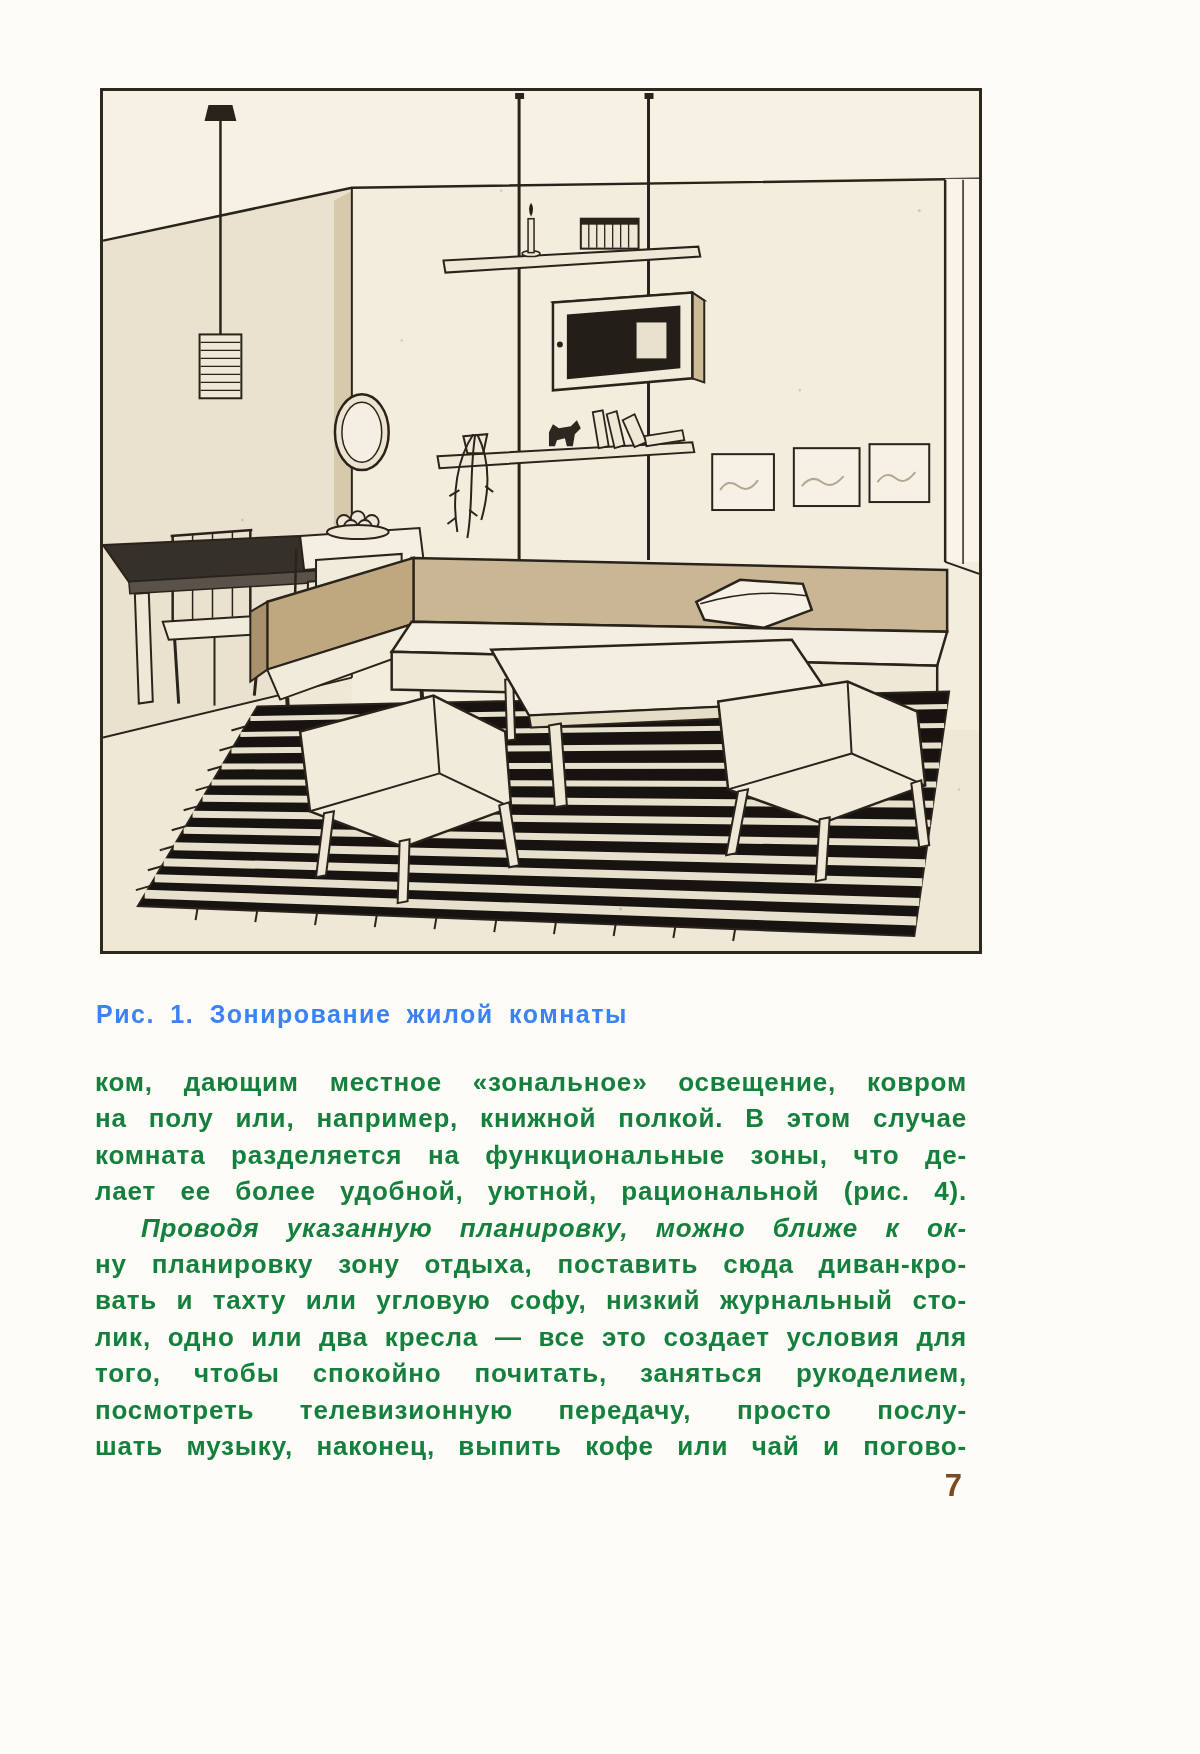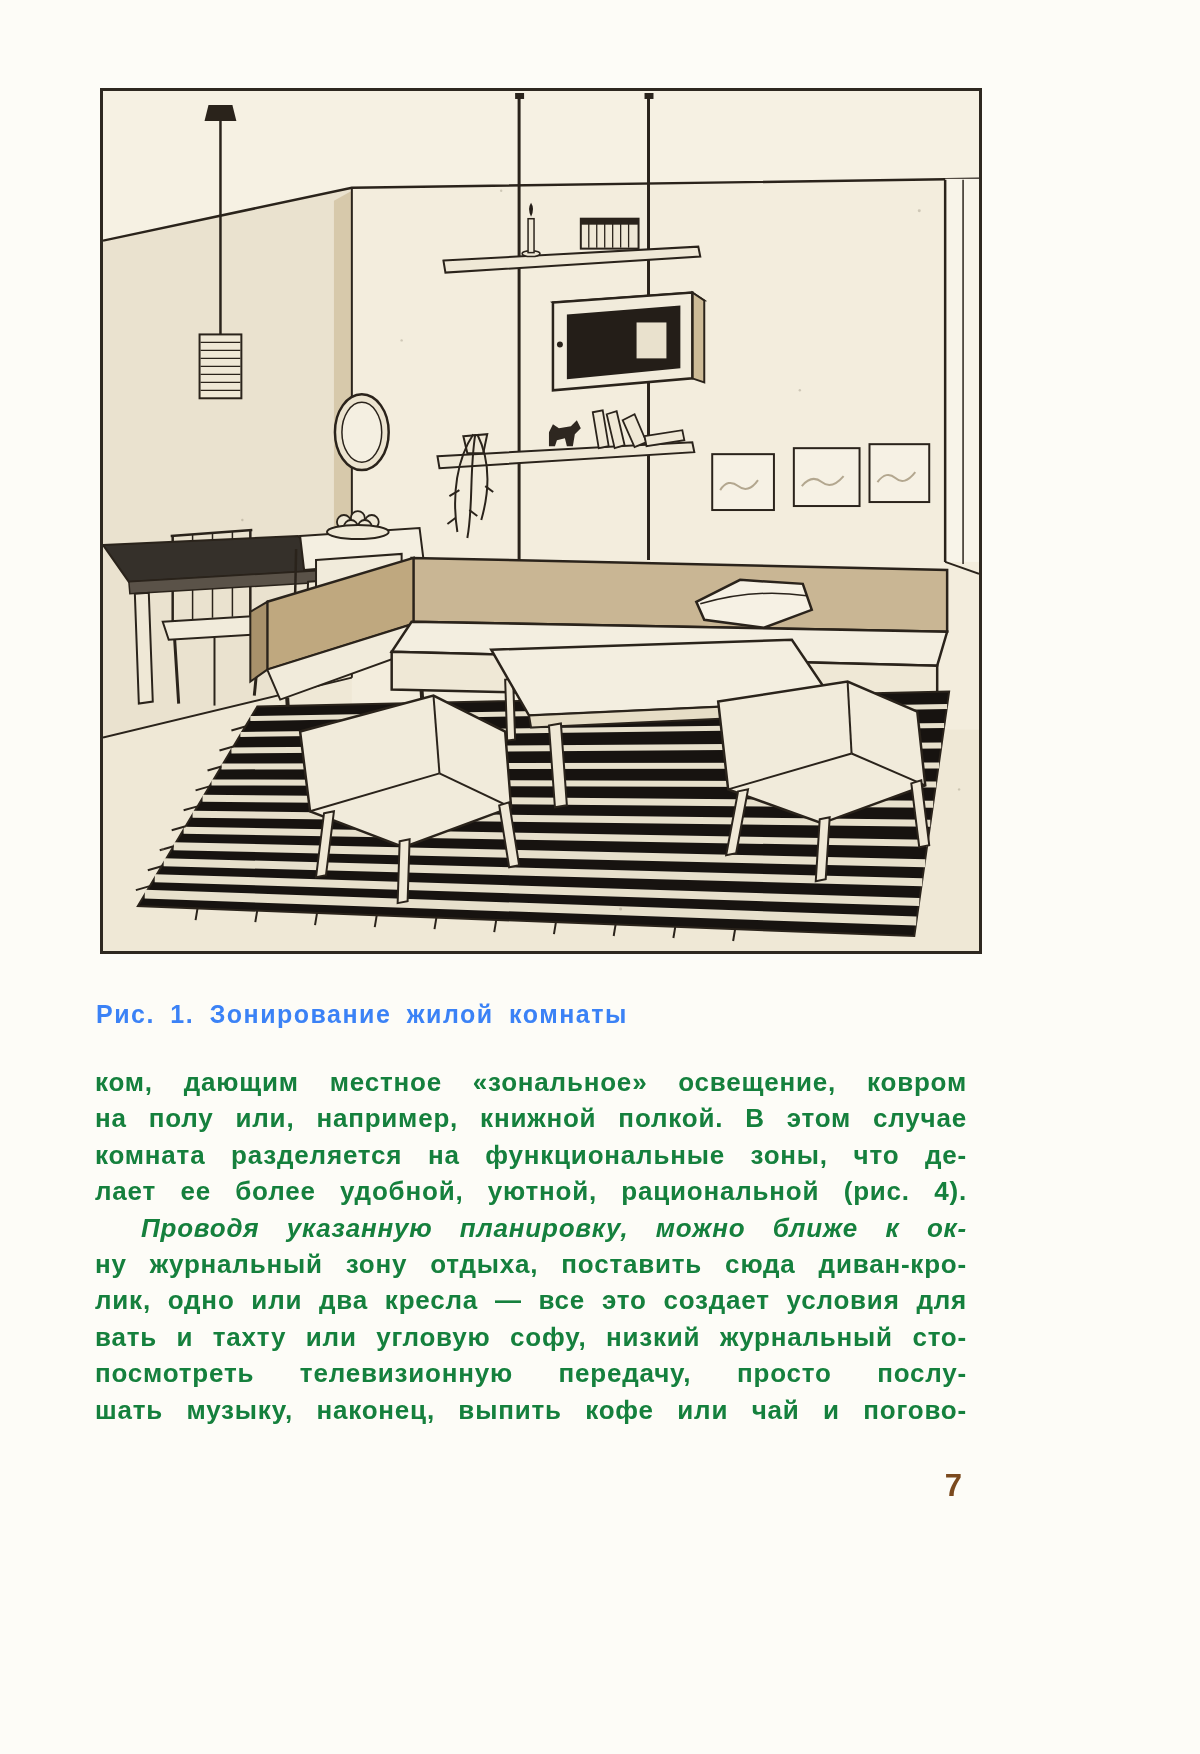--- a/index.html
+++ b/index.html
@@ -280,20 +280,21 @@
 </div>
 
 <div class="caption">Рис. 1. Зонирование жилой комнаты</div>
 
 <div class="body-text">
   <div class="line">ком, дающим местное «зональное» освещение, ковром</div>
   <div class="line">на полу или, например, книжной полкой. В этом случае</div>
   <div class="line">комната разделяется на функциональные зоны, что де-</div>
   <div class="line">лает ее более удобной, уютной, рациональной (рис. 4).</div>
   <div class="line indent">Проводя указанную планировку, можно ближе к ок-</div>
-  <div class="line">ну журнальный зону отдыха, поставить сюда диван-кро-</div>
+  <div class="line">ну планировку зону отдыха, поставить сюда диван-кро-</div>
+  <div class="line">вать и тахту или угловую софу, низкий журнальный сто-</div>
   <div class="line">лик, одно или два кресла — все это создает условия для</div>
-  <div class="line">вать и тахту или угловую софу, низкий журнальный сто-</div>
+  <div class="line">того, чтобы спокойно почитать, заняться рукоделием,</div>
   <div class="line">посмотреть телевизионную передачу, просто послу-</div>
   <div class="line">шать музыку, наконец, выпить кофе или чай и погово-</div>
 </div>
 
 <div class="page-number">7</div>
 
 </body></html>

